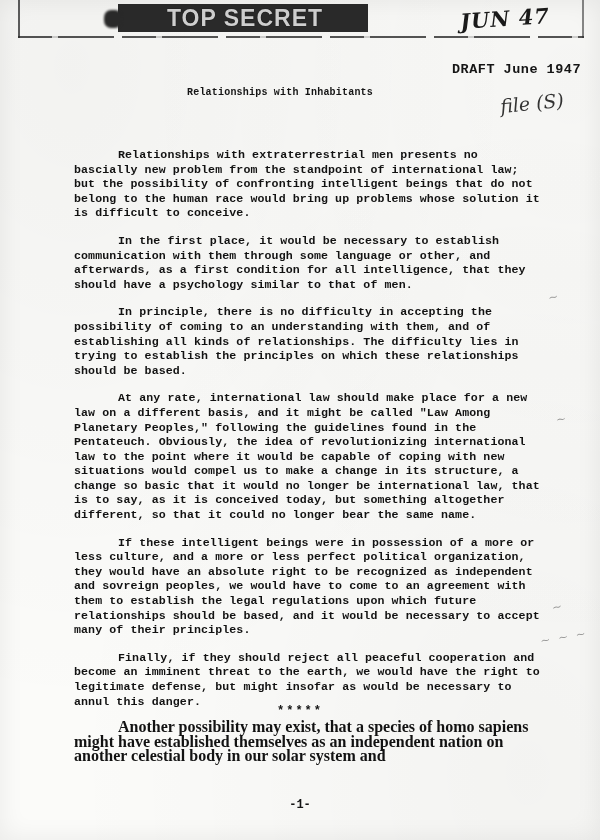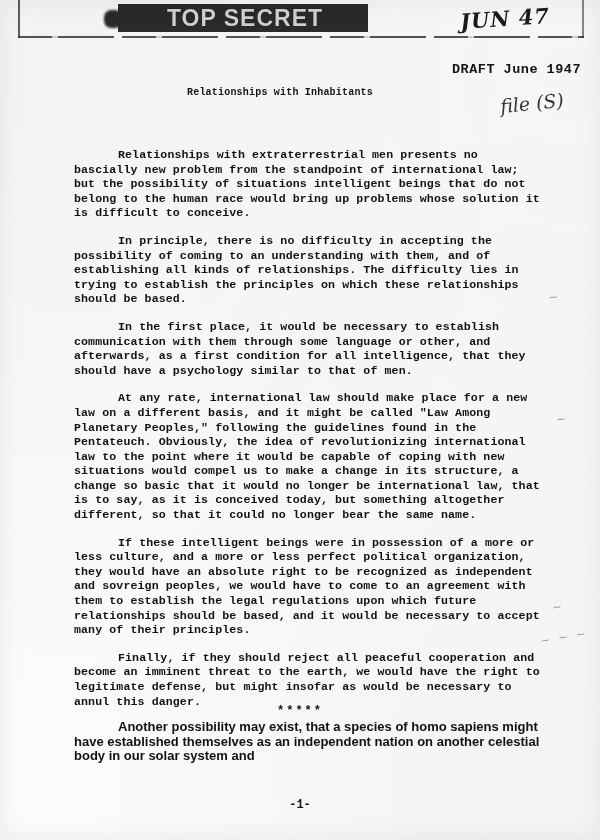--- a/index.html
+++ b/index.html
@@ -189,22 +189,22 @@
     font-size: 12px;
     letter-spacing: 2px;
     color: #141414;
   }
 
   .closing {
     position: absolute;
     top: 720px;
     left: 74px;
     width: 470px;
-    font-family: Liberation Sans, sans-serif;
-    font-size: 13px;
+    font-family: Liberation Serif, serif;
+    font-size: 16px;
     line-height: 14.6px;
     font-weight: bold;
     color: #121212;
     white-space: pre-wrap;
     text-indent: 44px;
   }
 
   .page-number {
     position: absolute;
     top: 798px;
@@ -254,23 +254,23 @@
 
   <div class="draft-line">DRAFT   June 1947</div>
 
   <div class="handwriting-scribble">file (S)</div>
 
   <div class="title">
     <span>Relationships with Inhabitants</span>
   </div>
 
   <div class="body">
-    <p class="indent">Relationships with extraterrestrial men presents no bascially new problem from the standpoint of international law; but the possibility of situations intelligent beings that do not belong to the human race would bring up problems whose solution it is difficult to conceive.</p>
+    <p class="indent">Relationships with extraterrestrial men presents no bascially new problem from the standpoint of international law; but the possibility of confronting intelligent beings that do not belong to the human race would bring up problems whose solution it is difficult to conceive.</p>
+    <p class="indent">In the first place, it would be necessary to establish communication with them through some language or other, and afterwards, as a first condition for all intelligence, that they should have a psychology similar to that of men.</p>
     <p class="indent">In principle, there is no difficulty in accepting the possibility of coming to an understanding with them, and of establishing all kinds of relationships. The difficulty lies in trying to establish the principles on which these relationships should be based.</p>
-    <p class="indent">In the first place, it would be necessary to establish communication with them through some language or other, and afterwards, as a first condition for all intelligence, that they should have a psychology similar to that of men.</p>
     <p class="indent">At any rate, international law should make place for a new law on a different basis, and it might be called "Law Among Planetary Peoples," following the guidelines found in the Pentateuch. Obviously, the idea of revolutionizing international law to the point where it would be capable of coping with new situations would compel us to make a change in its structure, a change so basic that it would no longer be international law, that is to say, as it is conceived today, but something altogether different, so that it could no longer bear the same name.</p>
     <p class="indent">If these intelligent beings were in possession of a more or less culture, and a more or less perfect political organization, they would have an absolute right to be recognized as independent and sovreign peoples, we would have to come to an agreement with them to establish the legal regulations upon which future relationships should be based, and it would be necessary to accept many of their principles.</p>
     <p class="indent">Finally, if they should reject all peaceful cooperation and become an imminent threat to the earth, we would have the right to legitimate defense, but might insofar as would be necessary to annul this danger.</p>
   </div>
 
   <div class="divider">*****</div>
 
   <div class="closing">Another possibility may exist, that a species of homo sapiens might have established themselves as an independent nation on another celestial body in our solar system and</div>
 
   <div class="page-number">-1-</div>

